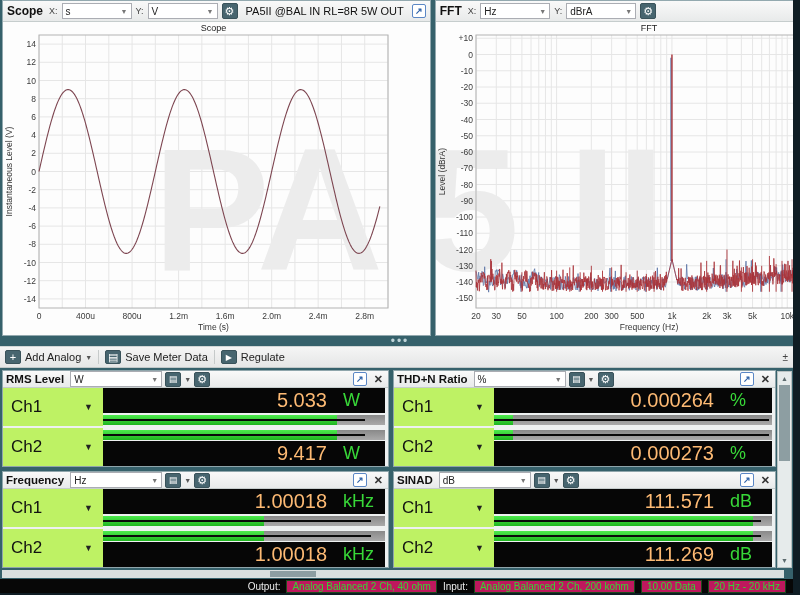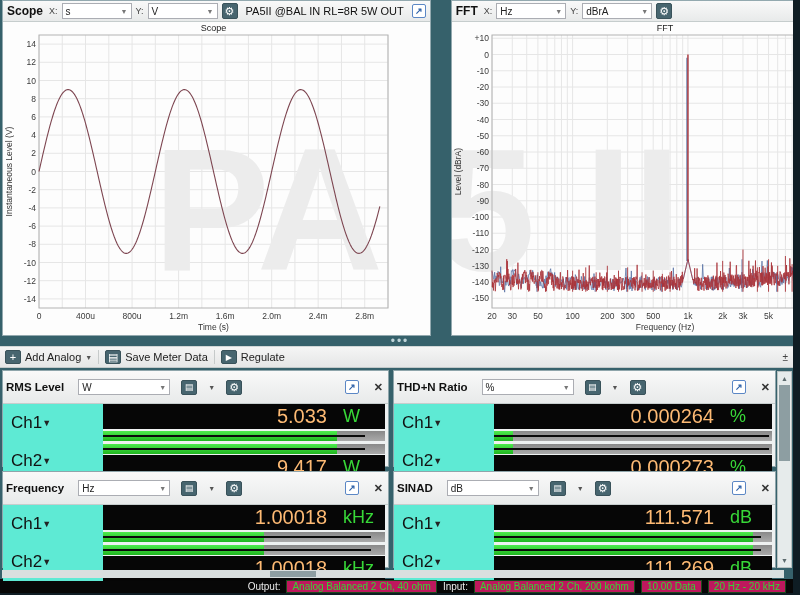--- a/index.html
+++ b/index.html
@@ -2,21 +2,21 @@
 <html><head>
 <meta charset="utf-8">
 <style>
   *{box-sizing:border-box;margin:0;padding:0}
   html,body{width:800px;height:595px}
   body{background:#36616b;font-family:"Liberation Sans",sans-serif;position:relative;overflow:hidden}
   .right-edge{position:absolute;top:0;right:0;width:7px;height:100%;background:#0f1d24;z-index:60}
   .bottom-edge{position:absolute;bottom:0;left:0;width:100%;height:2px;background:#0f1d24;z-index:61}
 
   
-  .plots{display:flex;gap:20px;height:336px;padding-left:2px;margin-right:7px}
+  .plots{display:flex;gap:4px;height:336px;padding-left:2px;margin-right:7px}
   .plot-panel{flex:1;background:#fdfdfd;border:1px solid #93a9af;display:flex;flex-direction:column}
   .plot-head{height:21px;background:linear-gradient(#f9f9f9,#e8eaea);border-bottom:1px solid #c6cdcd;
              display:flex;align-items:center;gap:4px;padding:0 4px;white-space:nowrap}
   .p-title{font-weight:bold;font-size:12px;color:#111;margin-right:2px}
   .axlbl{font-size:9px;color:#444}
   .dd{background:#fff;border:1px solid #abadb3;height:16px;display:flex;align-items:center;
       justify-content:space-between;font-size:10px;color:#222;padding:0 3px}
   .dd i{font-style:normal;color:#777;font-size:7px}
   .w70{width:70px}.w92{width:92px}
   .ibtn{width:16px;height:16px;min-width:16px;background:#47656f;color:#fff;display:flex;align-items:center;
@@ -37,26 +37,26 @@
            border-bottom:1px solid #c2c8c8;display:flex;align-items:center;gap:6px;padding:0 5px;
            font-size:11px;color:#222;margin-right:7px}
   .tbtn{display:flex;align-items:center;gap:4px;cursor:default}
   .tsep{width:1px;height:14px;background:#c6caca}
 
   
   .meters{display:grid;grid-template-columns:387px 383px;grid-auto-rows:97px;grid-gap:4px;
           padding:2px 0 0 2px}
   .meter-panel{background:#eef1f1;border:1px solid #8fa5ab;display:flex;flex-direction:column}
   .meter-head{height:19px;background:linear-gradient(#f9f9f9,#e8eaea);border-bottom:1px solid #c6cdcd;
-              display:flex;align-items:center;gap:11px;padding:16px 3px;white-space:nowrap}
+              display:flex;align-items:center;gap:3px;padding:0 3px;white-space:nowrap}
   .m-title{font-weight:bold;font-size:11.5px;color:#111;margin-right:3px}
   .ch-block{display:flex;flex:1}
   .ch-gap{height:2px}
-  .ch-label{width:100px;min-width:100px;display:flex;align-items:center;
-            padding:0 10px 0 8px;font-size:17px;color:#111;background:#5eead4}
+  .ch-label{width:100px;min-width:100px;display:flex;align-items:center;justify-content:space-between;
+            padding:0 10px 0 8px;font-size:17px;color:#111;background:#bef264}
   .ch-label i{font-style:normal;font-size:9px;color:#222}
   .ch-right{flex:1;display:flex;flex-direction:column;padding-right:3px}
   .display{height:25px;background:#060606;display:flex;align-items:center;justify-content:flex-end;
            gap:16px;padding-right:8px}
   .val{color:#fdba74;font-size:20px}
   .unit{color:#38d838;font-size:18px;min-width:34px}
   .barrow{height:13px;display:flex;align-items:center}
   .track{position:relative;height:10px;width:100%;background:linear-gradient(#898989,#aaaaaa);overflow:hidden}
   .fill{position:absolute;left:0;top:0;height:100%;background:linear-gradient(#4dea4d,#1fb51f)}
   .peak{position:absolute;left:0;top:4px;height:2px;background:#0a0a0a}

